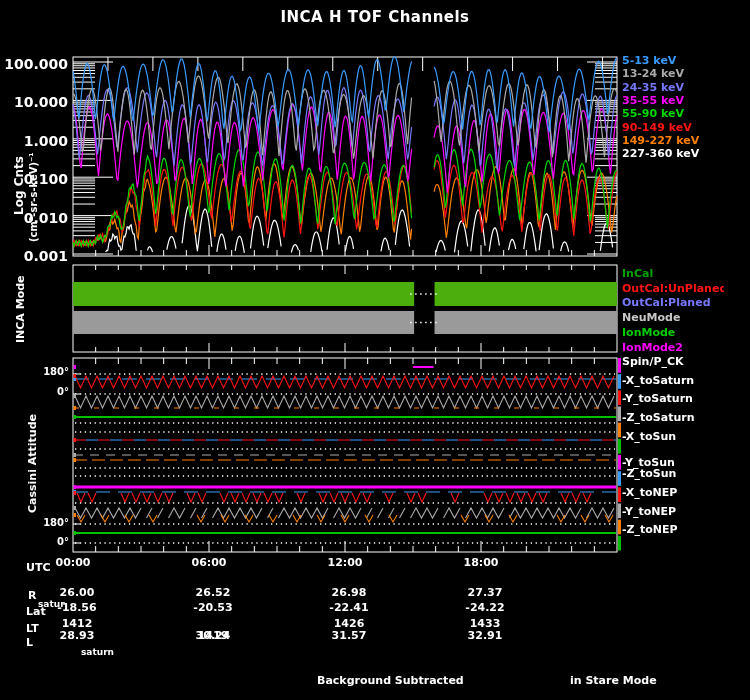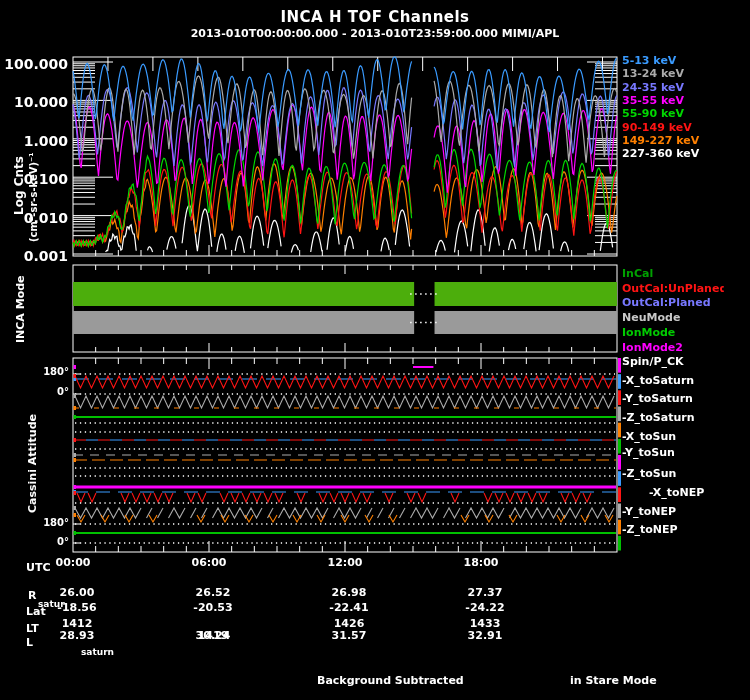--- a/index.html
+++ b/index.html
@@ -410,21 +410,20 @@
       <rect x="73.5" y="458" width="2.5" height="4" fill="#FF8000"></rect>
       <rect x="73.5" y="485" width="2.5" height="4" fill="#FF00FF"></rect>
       <rect x="73.5" y="490" width="2.5" height="4" fill="#3A9BFF"></rect>
       <rect x="73.5" y="491" width="2.5" height="4" fill="#FF1414"></rect>
       <rect x="73.5" y="506" width="2.5" height="4" fill="#ABABAB"></rect>
       <rect x="73.5" y="513" width="2.5" height="4" fill="#FF8000"></rect>
       <rect x="73.5" y="531" width="2.5" height="4" fill="#00C000"></rect>
     </svg>
 
   <div class="abs title" style="top:8px;">INCA H TOF Channels</div>
-  <div class="abs subtitle" style="top:27px;">2013-010T00:00:00.000 - 2013-010T23:59:00.000 MIMI/APL</div>
 
   <div class="abs rot b" style="left:12px;top:215px;font-size:12px;">Log Cnts</div>
   <div class="abs rot b" style="left:28px;top:242px;font-size:10px;">(cm²-sr-s-keV)⁻¹</div>
   <div class="abs ytick" style="top:56px;">100.000</div>
   <div class="abs ytick" style="top:94px;">10.000</div>
   <div class="abs ytick" style="top:133px;">1.000</div>
   <div class="abs ytick" style="top:171px;">0.100</div>
   <div class="abs ytick" style="top:210px;">0.010</div>
   <div class="abs ytick" style="top:248px;">0.001</div>
 
@@ -452,23 +451,23 @@
       <div class="abs leg" style="top: 311.1px; color: rgb(200, 200, 200);">NeuMode</div>
       <div class="abs leg" style="top: 325.8px; color: rgb(0, 204, 0);">IonMode</div>
       <div class="abs leg" style="top: 340.5px; color: rgb(255, 0, 255);">IonMode2</div>
     </div>
   <div id="att-legend">
       <div class="abs leg" style="top: 355px; color: rgb(255, 255, 255);">Spin/P_CK</div>
       <div class="abs leg" style="top: 373.7px; color: rgb(255, 255, 255);">-X_toSaturn</div>
       <div class="abs leg" style="top: 392.4px; color: rgb(255, 255, 255);">-Y_toSaturn</div>
       <div class="abs leg" style="top: 411.1px; color: rgb(255, 255, 255);">-Z_toSaturn</div>
       <div class="abs leg" style="top: 429.8px; color: rgb(255, 255, 255);">-X_toSun</div>
-      <div class="abs leg" style="top: 446px; color: rgb(255, 255, 255);">-Y_toSun</div>
+      <div class="abs leg" style="top: 456px; color: rgb(255, 255, 255);">-Y_toSun</div>
       <div class="abs leg" style="top: 467.2px; color: rgb(255, 255, 255);">-Z_toSun</div>
-      <div class="abs leg" style="top: 485.9px; color: rgb(255, 255, 255); margin-left: 27px;">-X_toNEP</div>
+      <div class="abs leg" style="top: 485.9px; color: rgb(255, 255, 255);">-X_toNEP</div>
       <div class="abs leg" style="top: 504.6px; color: rgb(255, 255, 255);">-Y_toNEP</div>
       <div class="abs leg" style="top: 523.3px; color: rgb(255, 255, 255);">-Z_toNEP</div>
     </div>
 
   <div class="abs ephlbl" style="left:26px;top:561px;">UTC</div>
   <div id="utc-ticks">
       <div class="abs ctr" style="left: 73px; top: 556px;">00:00</div>
       <div class="abs ctr" style="left: 209px; top: 556px;">06:00</div>
       <div class="abs ctr" style="left: 345px; top: 556px;">12:00</div>
       <div class="abs ctr" style="left: 481px; top: 556px;">18:00</div>

